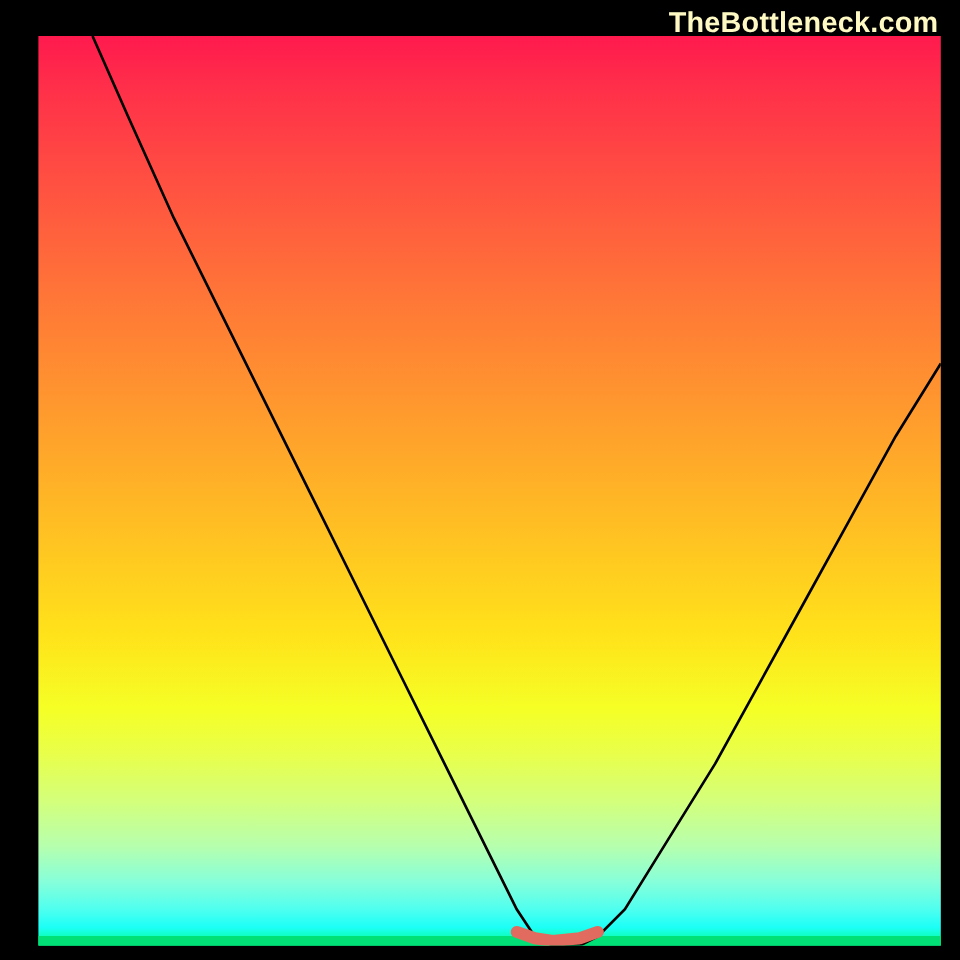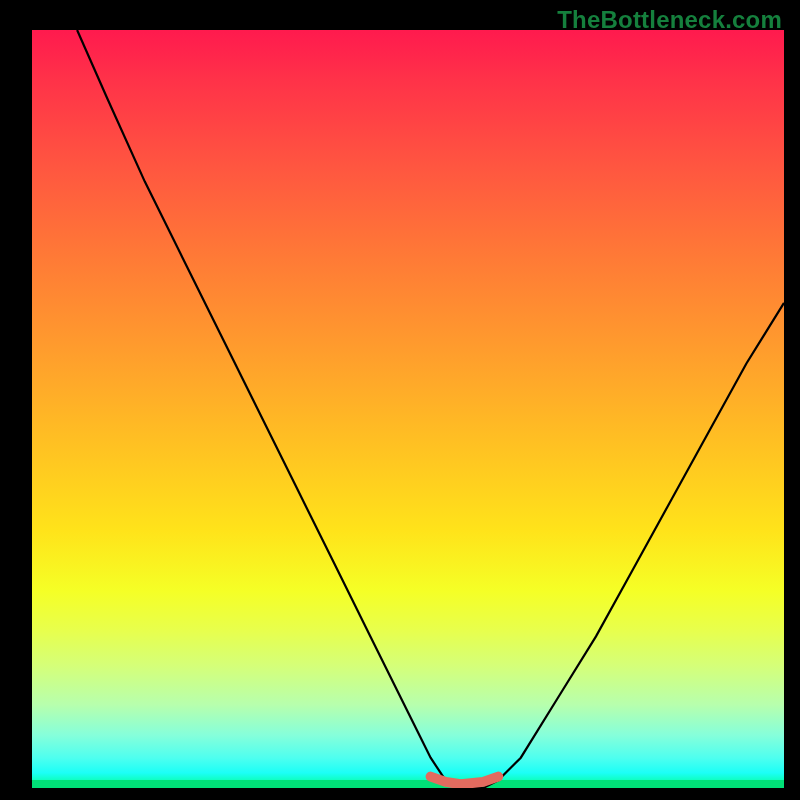--- a/index.html
+++ b/index.html
@@ -43,21 +43,21 @@
       #00ff88 100%
     );
   }
   .watermark {
     position: absolute;
     top: 6px;
     right: 18px;
     font-family: Arial, Helvetica, sans-serif;
     font-size: 24px;
     font-weight: 600;
-    color: #15803d;
+    color: #fef9c3;
     letter-spacing: 0.2px;
   }
   svg.curve {
     position: absolute;
     left: 0;
     top: 0;
     width: 752px;
     height: 758px;
   }
   .bottom-bar {

